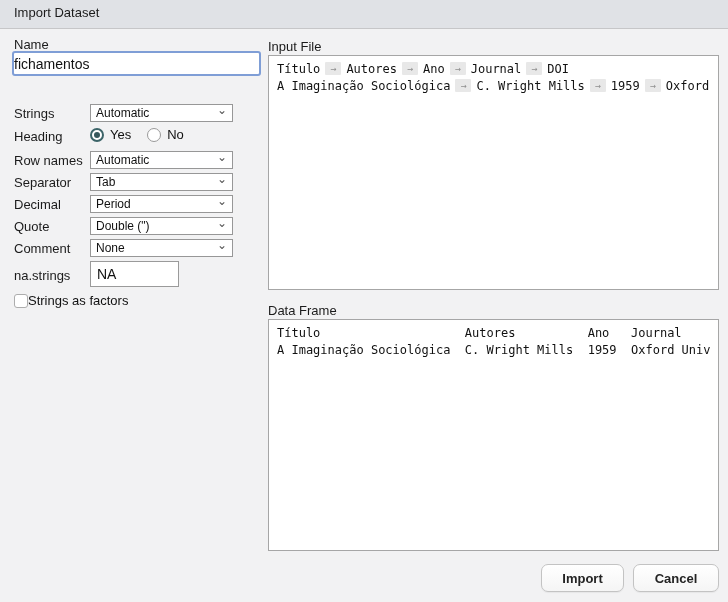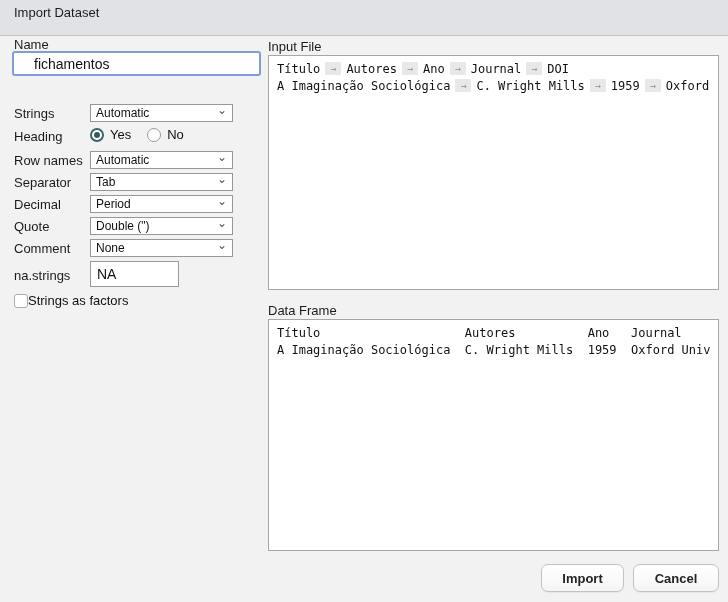--- a/index.html
+++ b/index.html
@@ -1,29 +1,29 @@
 <!DOCTYPE html>
 <html><head>
 <meta charset="utf-8">
 <style>
   * { margin:0; padding:0; box-sizing:border-box; }
   html,body { width:728px; height:602px; }
   body { font-family:"Liberation Sans", sans-serif; background:#f2f2f3; }
   .dialog { position:relative; width:728px; height:602px; background:#f2f2f3; overflow:hidden; }
 
-  .titlebar { position:absolute; left:0; top:0; width:728px; height:36px;
+  .titlebar { position:absolute; left:0; top:0; width:728px; height:29px;
     background:#e0e2e6; border-bottom:1px solid #c6c6c8; }
   .titlebar .title { position:absolute; left:14px; top:0; line-height:25px;
     font-size:13px; color:#1b1b1b; }
 
   .lbl { position:absolute; font-size:13px; color:#1b1b1b; }
 
   .name-input { position:absolute; left:12px; top:51px; width:249px; height:25px;
     border:2px solid #7f9ed6; border-radius:3px; background:#fff; font-size:14px;
-    font-family:"Liberation Sans", sans-serif; padding:0 20px; color:#111; outline:none; }
+    font-family:"Liberation Sans", sans-serif; padding:0 0; color:#111; outline:none; }
 
   .select { position:absolute; left:90px; width:143px; height:18px; background:#fff;
     border:1px solid #979797; display:flex; align-items:center; padding:0 5px;
     font-size:12px; color:#111; cursor:default; }
   .select .chev { position:absolute; right:5px; top:-2px; font-size:12px; color:#555; }
 
   .radio-row { position:absolute; left:90px; display:flex; align-items:center; gap:6px;
     font-size:13px; color:#111; }
   .radio { width:14px; height:14px; border-radius:50%; background:#fff;
     border:1px solid #9a9a9a; display:inline-block; position:relative; }

